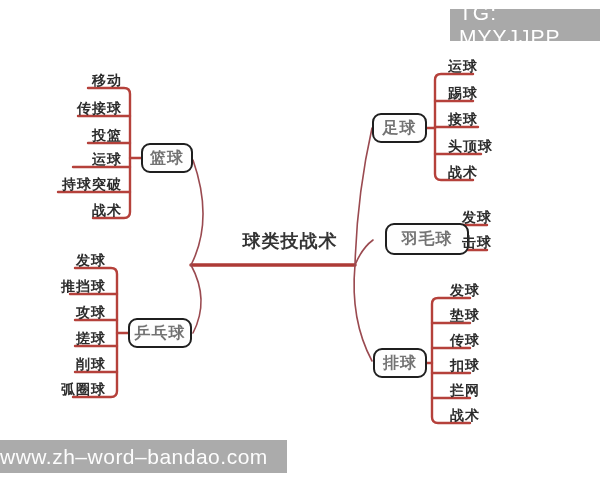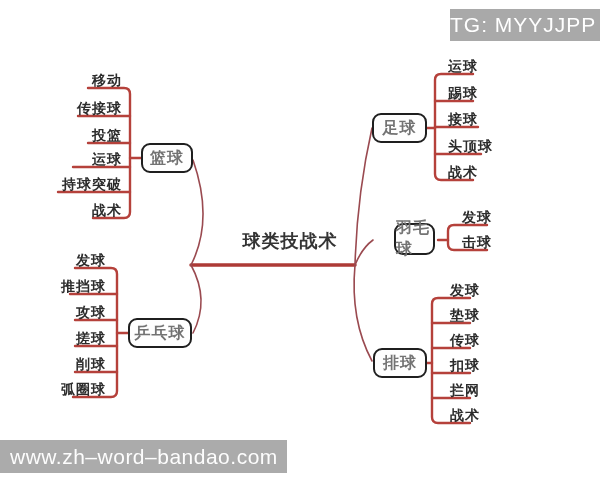--- a/index.html
+++ b/index.html
@@ -9,21 +9,21 @@
   }
   svg.lines { position:absolute; left:0; top:0; }
   .node-box {
     position:absolute; border:2px solid #1f1f1f; border-radius:9px; background:#fefefe;
     display:flex; align-items:center; justify-content:center;
     font-size:16px; font-weight:700; color:#737373; letter-spacing:1px;
   }
   .box-basketball { left:141px; top:143px; width:52px; height:30px; }
   .box-pingpong   { left:128px; top:318px; width:64px; height:30px; }
   .box-soccer     { left:372px; top:113px; width:55px; height:30px; }
-  .box-badminton  { left:394px; top:223px; width:41px; height:32px;font-family:Liberation Serif, serif; }
+  .box-badminton  { left:385px; top:223px; width:84px; height:32px;font-family:Liberation Serif, serif; }
   .box-volleyball { left:373px; top:348px; width:54px; height:30px; }
   .root-title {
     position:absolute; left:238px; top:229px; width:104px;
     font-size:18px; font-weight:700; color:#343434; letter-spacing:1px; text-align:center;
   }
   .leaf {
     position:absolute; font-size:14px; font-weight:700; color:#2c2c2c; letter-spacing:1px;
     line-height:12px; white-space:nowrap;
   }
   .leaf-l { width:62px; text-align:right; }
@@ -34,26 +34,26 @@
   .leaf-r { text-align:left; }
   .fb { left:448px; }
   .fb0{top:60px} .fb1{top:87px} .fb2{top:113px} .fb3{top:140px} .fb4{top:166px}
   .bd { left:462px; }
   .bd0{top:211px} .bd1{top:236px}
   .vb { left:450px; }
   .vb0{top:284px} .vb1{top:309px} .vb2{top:334px} .vb3{top:359px} .vb4{top:384px} .vb5{top:409px}
   .tg-banner {
     position:absolute; left:450px; top:9px; width:150px; height:32px;
     background:#a9a9a9; color:#ffffff; font-size:21px; font-weight:400;
-    display:flex; align-items:center; letter-spacing:1px;
+    display:flex; align-items:center; padding-left:9px; letter-spacing:1px;
   }
   .site-bar {
     position:absolute; left:0; top:440px; width:287px; height:33px;
     background:#ababab; color:#fdfdfd; font-size:21px; font-weight:400;
-    display:flex; align-items:center; padding-left:10px; letter-spacing:0.5px;
+    display:flex; align-items:center; letter-spacing:0.5px;
   }
 </style>
 </head>
 <body>
 
 <div class="canvas">
 
   <svg class="lines" width="600" height="480" viewBox="0 0 600 480">
 
     <path d="M191,265 H355" stroke="#ad3a36" stroke-width="3.5" fill="none" stroke-linecap="round"></path>

